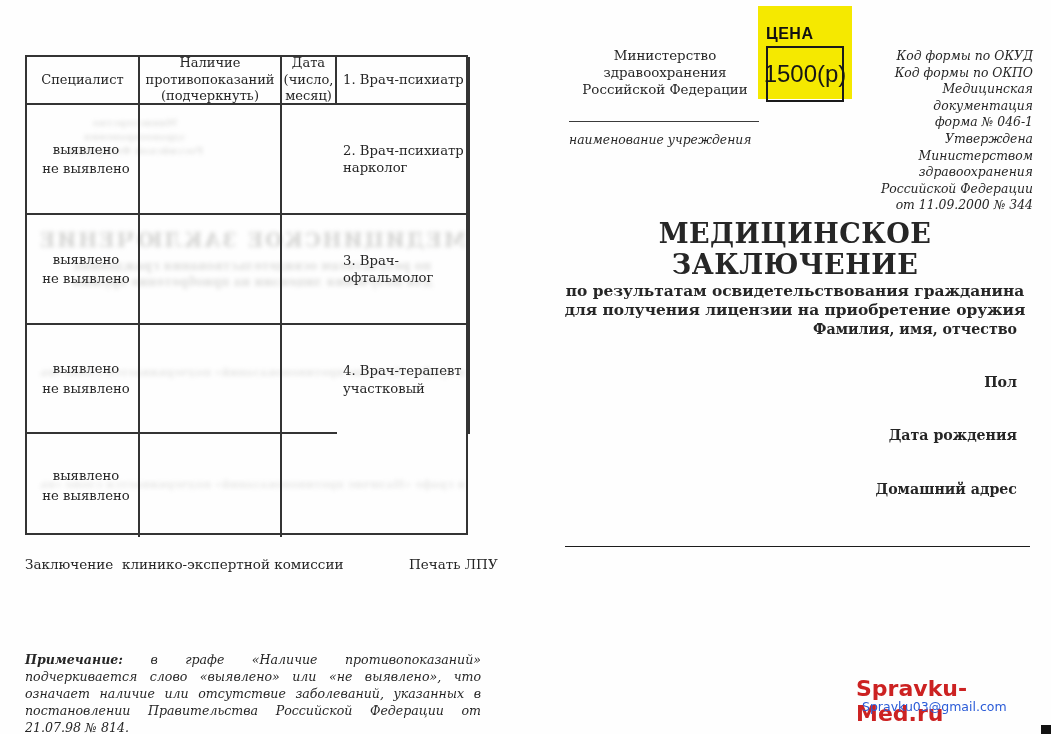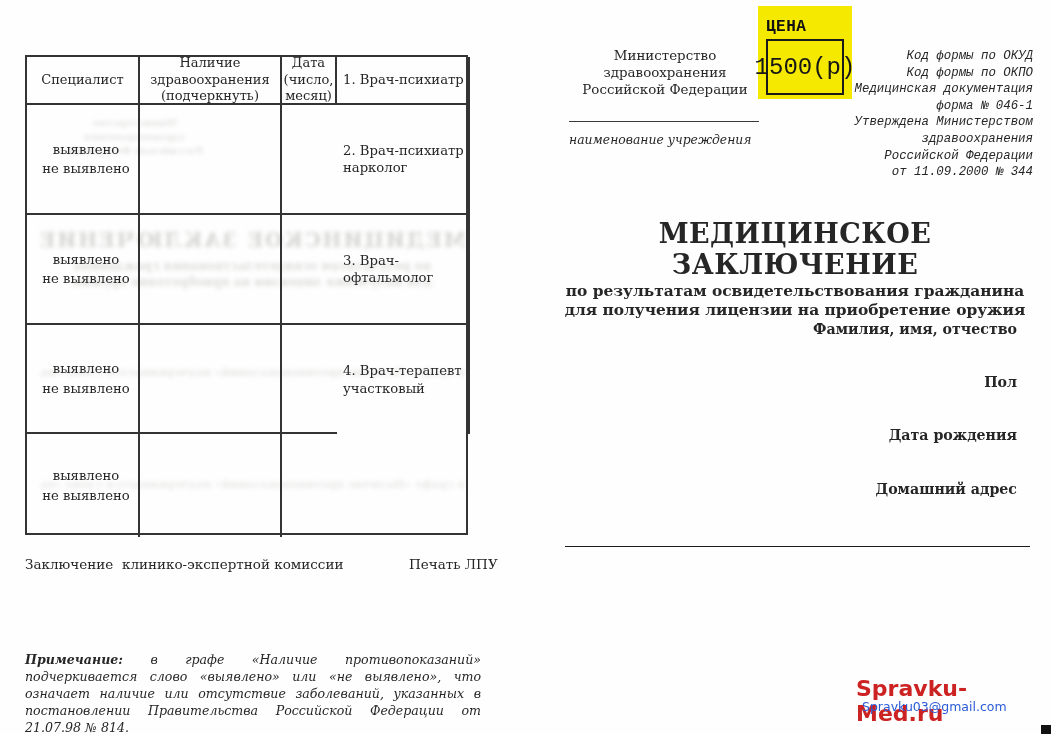--- a/index.html
+++ b/index.html
@@ -67,33 +67,33 @@
     text-align:center;font-size:13.4px;line-height:17px;
   }
   .inst-line{position:absolute;left:569px;top:121px;width:190px;border-top:1.6px solid #3a3a3a;}
   .inst-caption{
     position:absolute;left:569px;top:132px;width:190px;
     text-align:left;font-style:italic;font-size:12.4px;
   }
 
   .price-sticker{
     position:absolute;left:758px;top:6px;width:94px;height:93px;
-    box-sizing:border-box;padding:12px 8px;
-    font-family:Liberation Mono, monospace;
+    box-sizing:border-box;padding:19px 8px;
+    font-family:Liberation Sans, sans-serif;
   }
   .price-label{font-weight:bold;font-size:16px;color:#111;letter-spacing:.5px;}
   .price-box{
     margin-top:3px;border:2.5px solid #1a1a1a;
     height:52px;display:flex;align-items:center;justify-content:center;
     font-size:24px;color:#161616;
   }
 
   .form-codes{
     position:absolute;left:845px;top:48px;width:188px;
-    text-align:right;font-style:italic;font-size:12.4px;line-height:16.6px;font-family:Liberation Mono, monospace;
+    text-align:right;font-style:italic;font-size:12.4px;line-height:16.6px;
   }
 
   .doc-title-wrap{position:absolute;left:550px;top:218px;width:490px;text-align:center;}
   .doc-title{font-size:27px;font-weight:bold;letter-spacing:.5px;}
   .doc-subtitle{margin-top:2px;font-size:15.4px;font-weight:bold;line-height:19px;}
 
   
   .field-row{
     position:absolute;left:565px;width:460px;
     display:flex;align-items:flex-end;
@@ -132,21 +132,21 @@
   <div class="ghost g3"> в графе «Наличие противопоказаний» подчеркивается слово «выявлено» или «не выявлено», что означает наличие или отсутствие заболеваний, указанных в постановлении Правительства Российской Федерации от 21.07.98 № 814.</div>
   <div class="ghost g4"> в графе «Наличие противопоказаний» подчеркивается слово «выявлено» или «не выявлено», что означает наличие или отсутствие заболеваний, указанных в постановлении Правительства Российской Федерации от 21.07.98 № 814.</div>
   <div class="ghost g5">Министерство
 здравоохранения
 Российской Федерации</div>
 
   <div class="spec-table">
 
     <div class="cell pre">Специалист</div>
     <div class="cell pre">Наличие
-здравоохранения
+противопоказаний
 (подчеркнуть)</div>
     <div class="cell pre">Дата
 (число,
 месяц)</div>
 
     <div class="cell name pre">1. Врач-психиатр</div>
     <div class="cell opts pre">выявлено
 не выявлено</div>
     <div class="cell"></div>
     <div class="cell last-col"></div>

